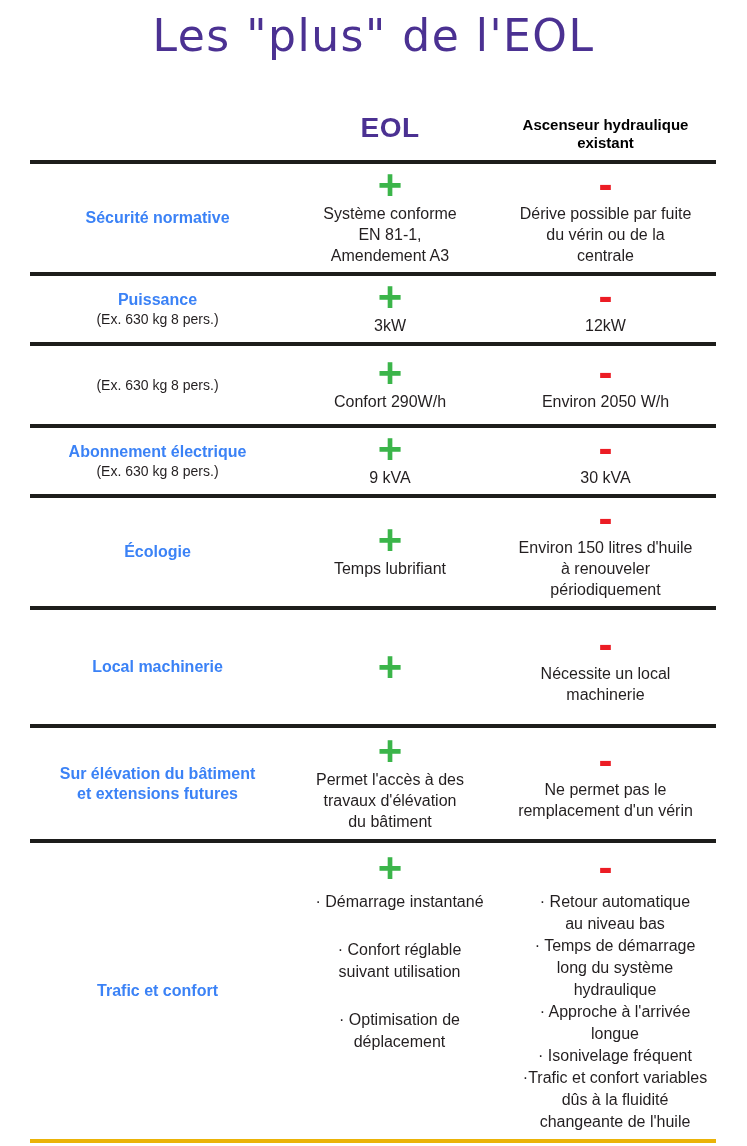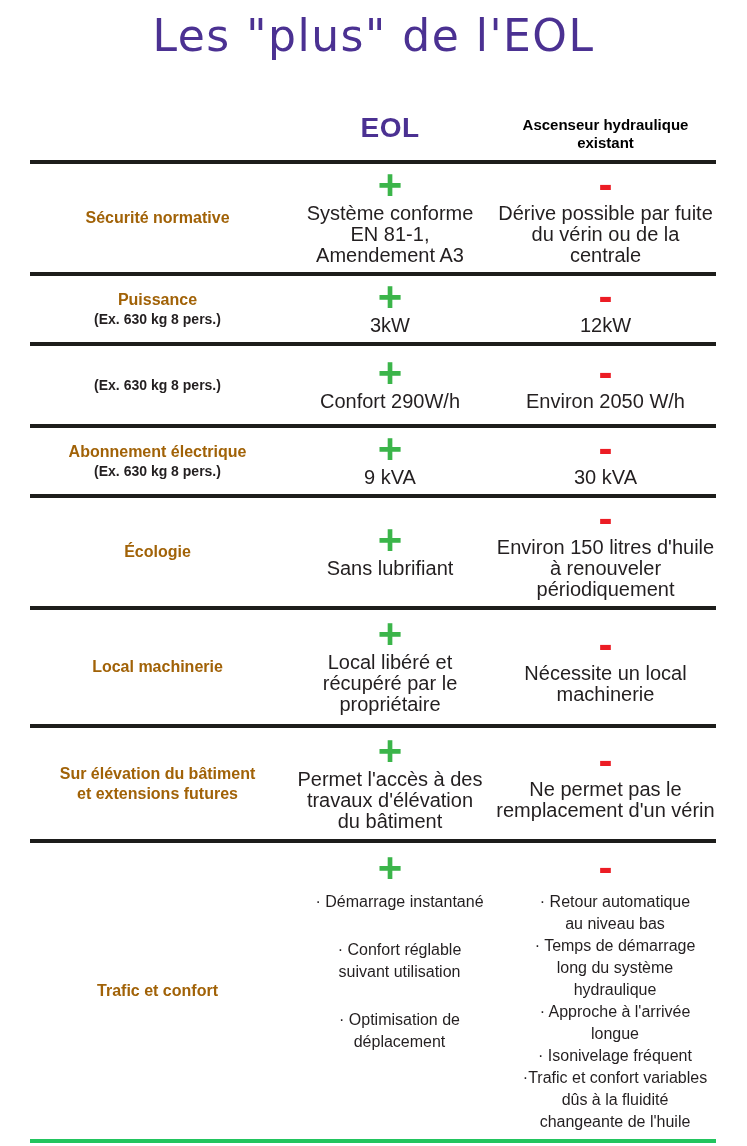--- a/index.html
+++ b/index.html
@@ -16,21 +16,21 @@
     font-family:"DejaVu Sans", sans-serif;
     font-weight:400;
     font-size:44px;
     line-height:48px;
     letter-spacing:1.5px;
     color:#4B3192;
   }
   .table {
     margin-left:30px;
     width:686px;
-    border-bottom:4px solid #22c55e;
+    border-bottom:4px solid #eab308;
   }
   .row {
     display:grid;
     grid-template-columns:255px 210px 221px;
     border-top:4px solid #1D1D1B;
   }
   .row.header { border-top:none; min-height:100px; }
   .hcell {
     display:flex; flex-direction:column;
     justify-content:flex-end; align-items:center;
@@ -44,32 +44,32 @@
     font-size:15px; font-weight:bold; line-height:18px;
     white-space:pre-line; color:#000000;
   }
   .cell {
     display:flex; flex-direction:column;
     align-items:center; justify-content:center;
     text-align:center; padding:6px 0;
   }
   .label-text {
     font-weight:bold; font-size:16px; line-height:20px;
-    white-space:pre-line; color:#a16207;
-  }
-  .sublabel-text { font-weight:bold; font-size:14px; line-height:18px; }
+    white-space:pre-line; color:#3b82f6;
+  }
+  .sublabel-text { font-weight:normal; font-size:14px; line-height:18px; }
   .sign {
     font-weight:bold; font-size:42px;
     height:30px; line-height:30px;
     display:flex; align-items:center; justify-content:center;
   }
   .sign.plus { color:#3BB54A; }
   .sign.minus { color:#EC1C24; }
   .cell-text {
-    font-size:20px; line-height:21px;
+    font-size:16px; line-height:21px;
     white-space:pre-line; margin-top:3px;
   }
   .r1 { min-height:112px; }
   .r2 { min-height:65px; }
   .r3 { min-height:82px; }
   .r4 { min-height:67px; }
   .r5 { min-height:110px; }
   .r6 { min-height:118px; }
   .r7 { min-height:115px; }
   .r8 { min-height:273px; }
@@ -157,39 +157,36 @@
       <span class="cell-text">30 kVA</span>
     </div>
   </div>
 
   <div class="row r5">
     <div class="cell">
       <span class="label-text">Écologie</span>
     </div>
     <div class="cell">
       <span class="sign plus">+</span>
-      <span class="cell-text">Sans lubrifiant</span>
+      <span class="cell-text">Temps lubrifiant</span>
     </div>
     <div class="cell">
       <span class="sign minus">-</span>
       <span class="cell-text">Environ 150 litres d'huile
 à renouveler
 périodiquement</span>
     </div>
   </div>
 
   <div class="row r6">
     <div class="cell">
       <span class="label-text">Local machinerie</span>
     </div>
     <div class="cell">
       <span class="sign plus">+</span>
-      <span class="cell-text">Local libéré et
-récupéré par le
-propriétaire</span>
     </div>
     <div class="cell">
       <span class="sign minus">-</span>
       <span class="cell-text">Nécessite un local
 machinerie</span>
     </div>
   </div>
 
   <div class="row r7">
     <div class="cell">

